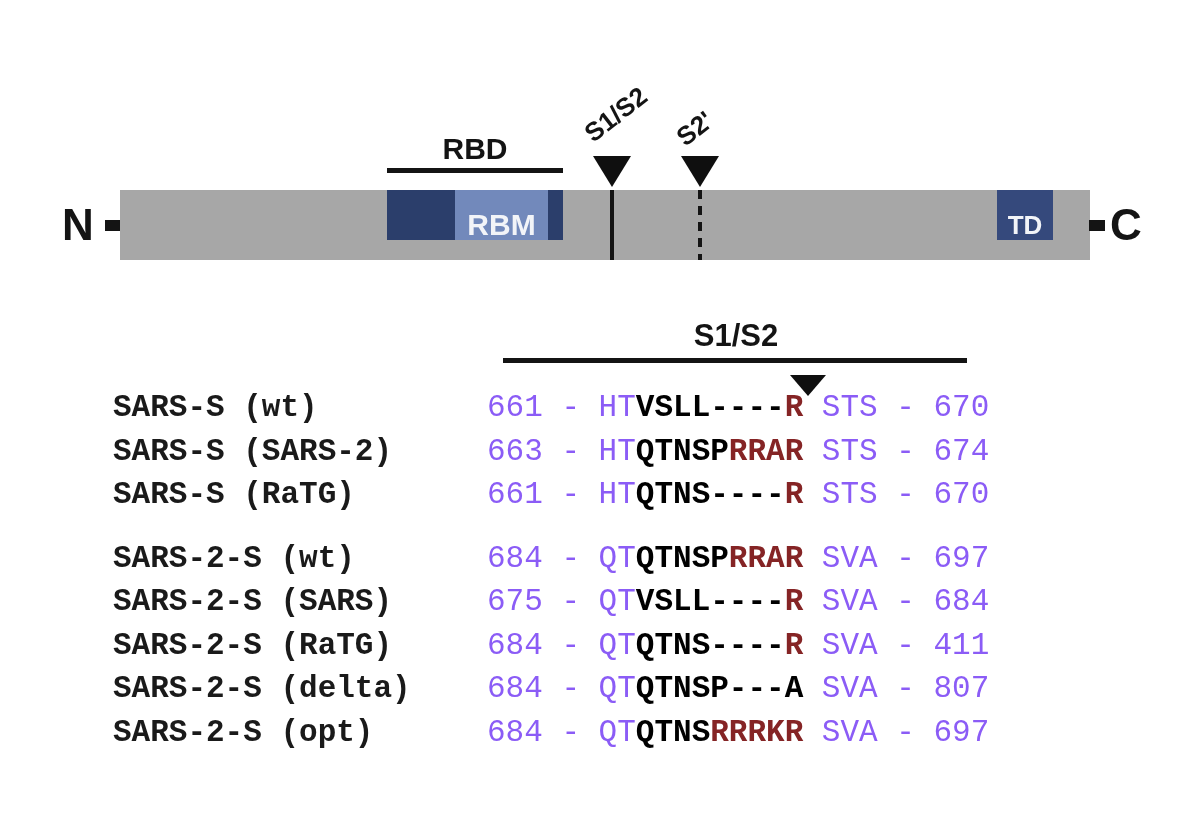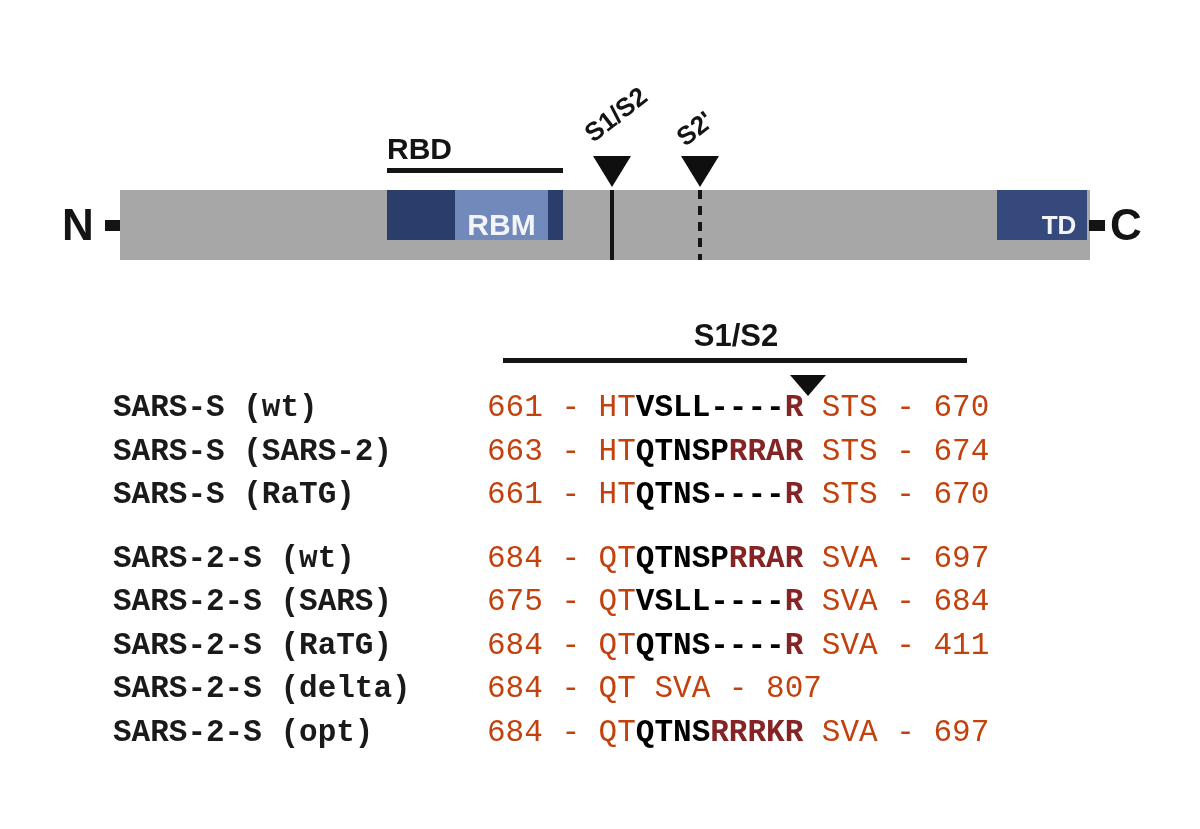--- a/index.html
+++ b/index.html
@@ -48,26 +48,26 @@
     text-align: center;
     font-family: "Liberation Sans", sans-serif;
   }
   .td-block {
     left: 997px; width: 56px;
     background: var(--td-blue, #35497c);
     color: #f2f4f8;
     font-weight: bold; font-size: 26px; line-height: 70px;
     text-align: center;
     font-family: "Liberation Sans", sans-serif;
-    padding-left: 34px;
   }
   .bracket-line { background: #141414; height: 5px; }
   .rbd-bracket { left: 387px; top: 168px; width: 176px; }
   .rbd-caption {
     left: 387px; top: 132px; width: 176px;
+    text-align: center;
     font-weight: bold; font-size: 30px;
     color: #141414;
   }
   .cleave-line-solid {
     left: 610px; top: 190px;
     width: 4px; height: 70px;
     background: #141414;
   }
   .cleave-line-dashed {
     left: 698px; top: 190px;
@@ -117,21 +117,21 @@
     line-height: 43.5px;
     white-space: nowrap;
   }
   .row-label {
     flex: 0 0 374px;
     width: 374px;
     font-weight: bold;
     color: #1a1a1a;
   }
   .sep { margin: 0 1ch; }
-  .seg-plain { color: #c2410c; }
+  .seg-plain { color: #8b5cf6; }
   .seg-bold { font-weight: bold; color: #000000; }
   .seg-red { font-weight: bold; color: var(--sequence-red, #852425); }
   .suffix { margin-left: 1ch; }
   .group-2 { margin-top: 20px; }
 </style>
 </head>
 <body>
 
 <div id="figure">
 
@@ -234,20 +234,21 @@
           <span class="seg-red">R</span>
           <span class="suffix seg-plain">SVA</span>
           <span class="sep seg-plain">-</span>
           <span class="seg-plain">411</span>
         </div>
       <div class="seq-row">
           <span class="row-label">SARS-2-S (delta)</span>
           <span class="seg-plain">684</span>
           <span class="sep seg-plain">-</span>
           <span class="seg-plain">QT</span>
+          <span class="seg-bold">QTNSP---A</span>
           <span class="seg-red"></span>
           <span class="suffix seg-plain">SVA</span>
           <span class="sep seg-plain">-</span>
           <span class="seg-plain">807</span>
         </div>
       <div class="seq-row">
           <span class="row-label">SARS-2-S (opt)</span>
           <span class="seg-plain">684</span>
           <span class="sep seg-plain">-</span>
           <span class="seg-plain">QT</span>

